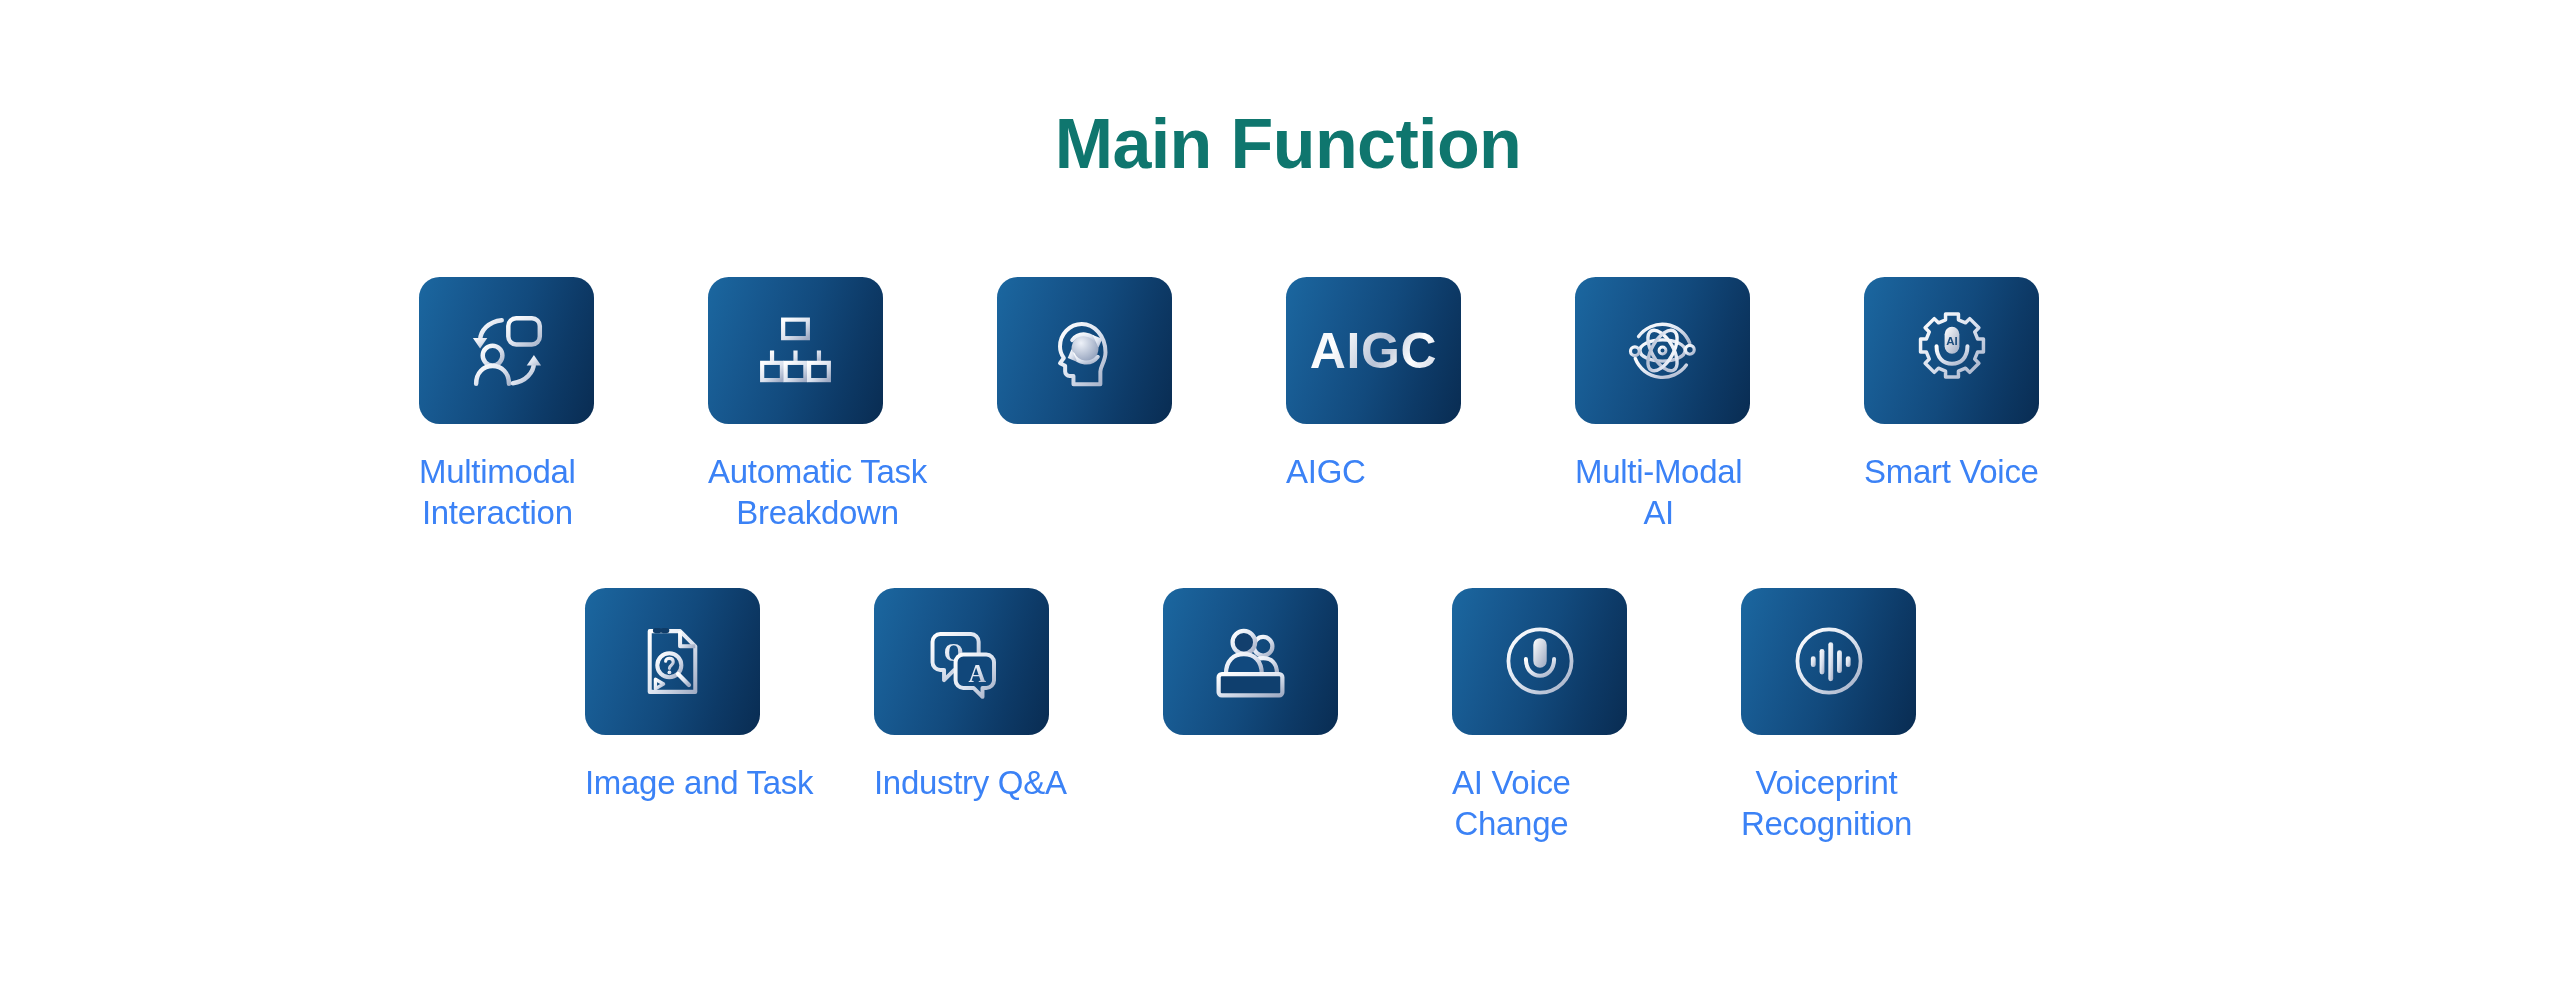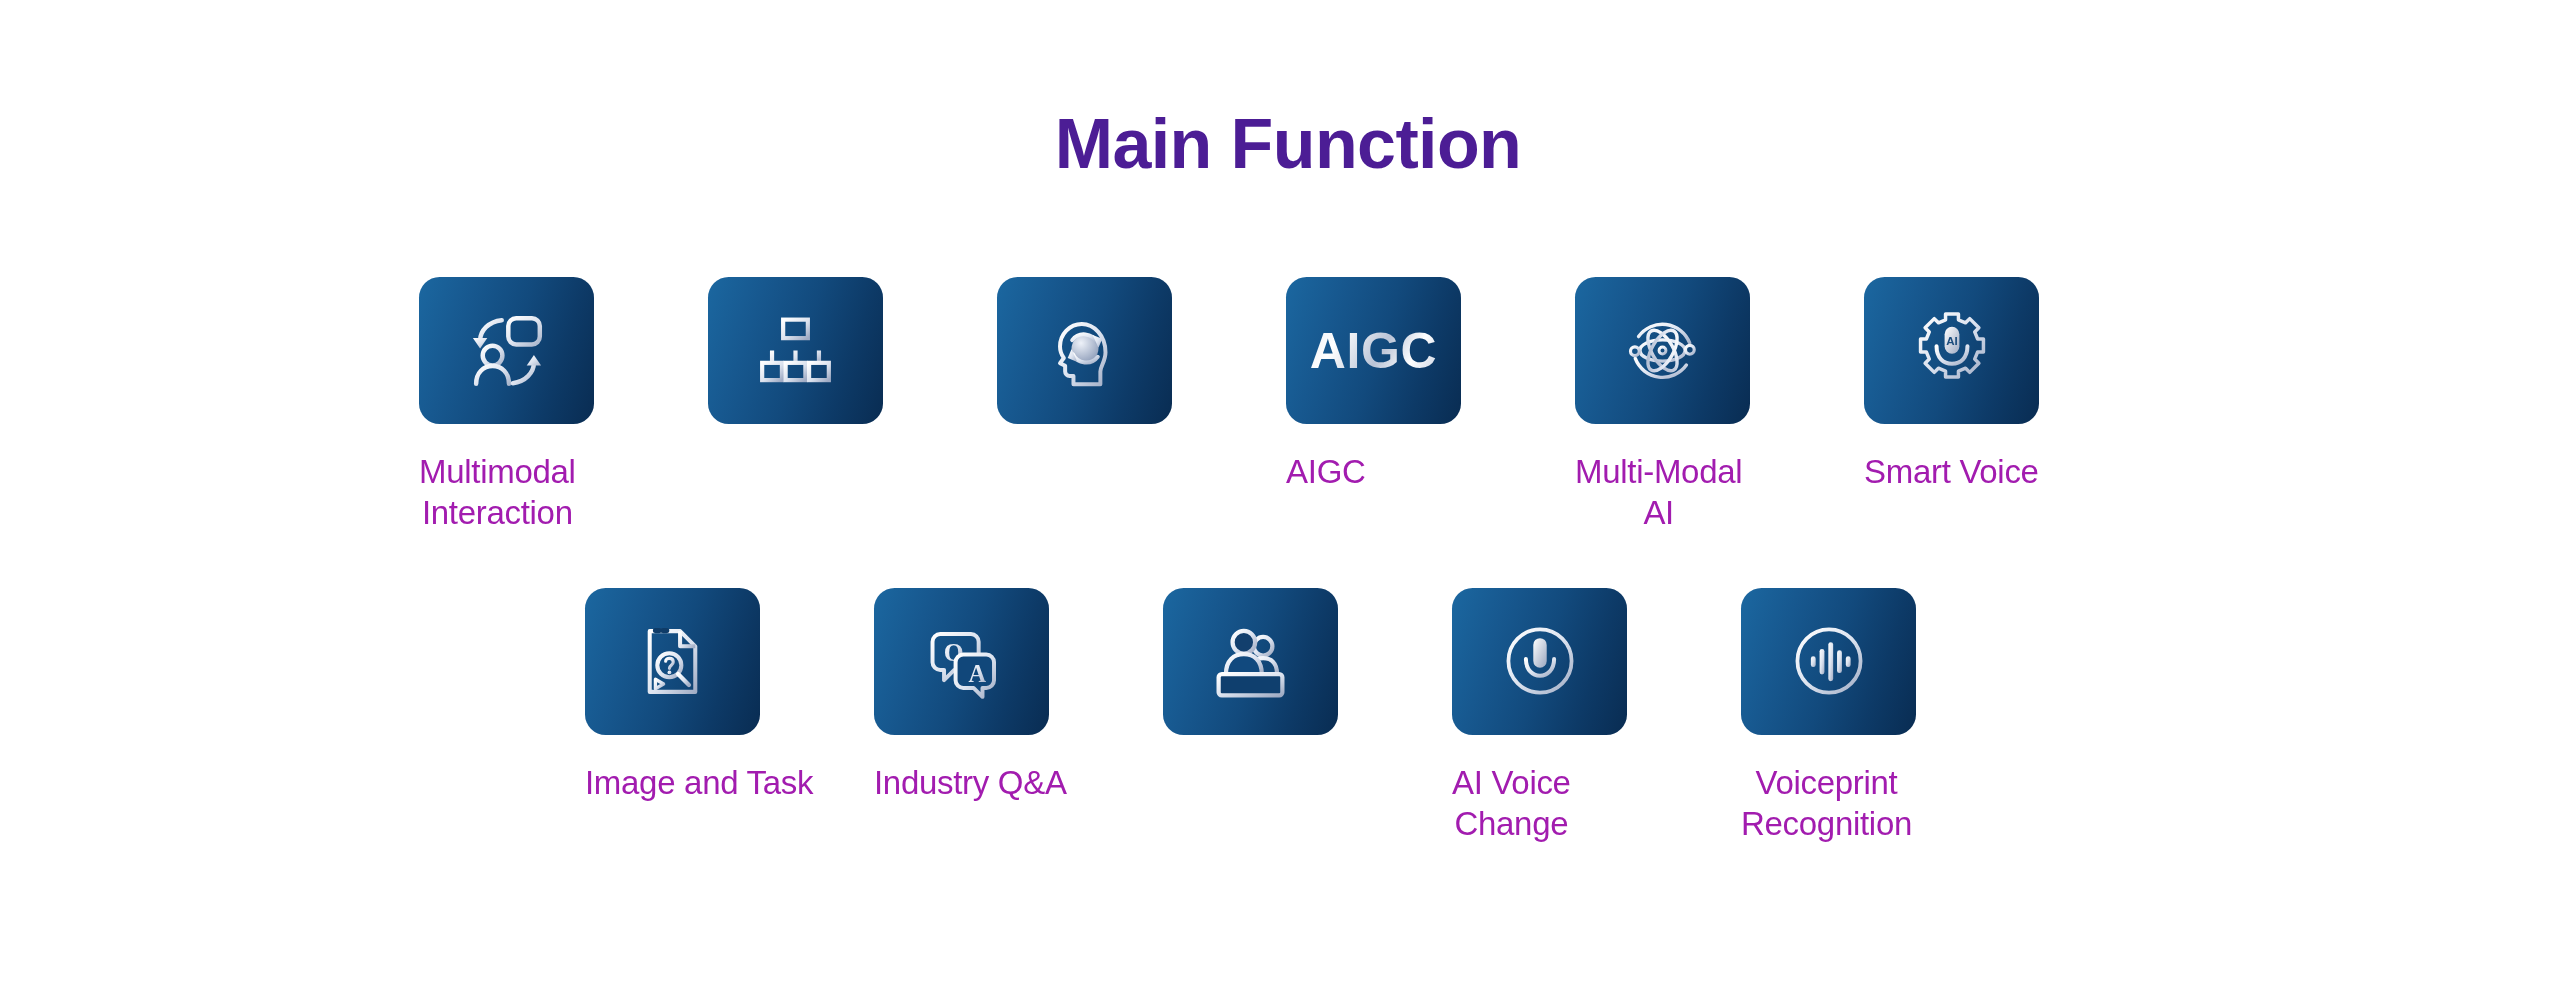--- a/index.html
+++ b/index.html
@@ -24,21 +24,21 @@
   .page-title {
     position: absolute;
     top: 109px;
     left: 0;
     width: 2576px;
     text-align: center;
     font-family: "Liberation Sans", sans-serif;
     font-size: 70px;
     font-weight: 700;
     letter-spacing: -0.6px;
-    color: #4c1d95;
+    color: #0f766e;
     line-height: 1.0;
   }
 
   
   .grid {
     position: absolute;
     top: 277px;
     left: 0;
     width: 2576px;
   }
@@ -87,21 +87,21 @@
     line-height: 1;
   }
 
   
   .label {
     margin-top: 28px;
     text-align: center;
     font-family: "Liberation Sans", sans-serif;
     font-size: 33px;
     font-weight: 400;
-    color: #a21caf;
+    color: #3b82f6;
     line-height: 1.24;
     white-space: pre-line;
     letter-spacing: -0.3px;
   }
 </style>
 </head>
 <body>
 
 <div class="page">
 
@@ -150,20 +150,22 @@
               <rect x="22" y="7" width="20" height="15" stroke="url(#g2)" stroke-width="3.4"></rect>
               <path d="M32 22 L32 32" stroke="url(#g2)" stroke-width="3.4"></path>
               <path d="M13 32 L51 32" stroke="url(#g2)" stroke-width="3.4"></path>
               <path d="M13 32 L13 42 M32 32 L32 42 M51 32 L51 42" stroke="url(#g2)" stroke-width="3.4"></path>
               <rect x="5" y="42" width="16" height="14" stroke="url(#g2)" stroke-width="3.4"></rect>
               <rect x="24" y="42" width="16" height="14" stroke="url(#g2)" stroke-width="3.4"></rect>
               <rect x="43" y="42" width="16" height="14" stroke="url(#g2)" stroke-width="3.4"></rect>
             </svg>
           </span>
         </div>
+        <div class="label">Automatic Task
+Breakdown</div>
       </div>
 
       <div class="cell">
         <div class="tile">
           <span>
             <svg width="82" height="82" viewBox="0 0 64 64" fill="none">
               <defs>
                 <linearGradient id="g3" x1="0" y1="0" x2="1" y2="1">
                   <stop offset="0" stop-color="#ffffff"></stop>
                   <stop offset="0.5" stop-color="#dde4f0"></stop>

